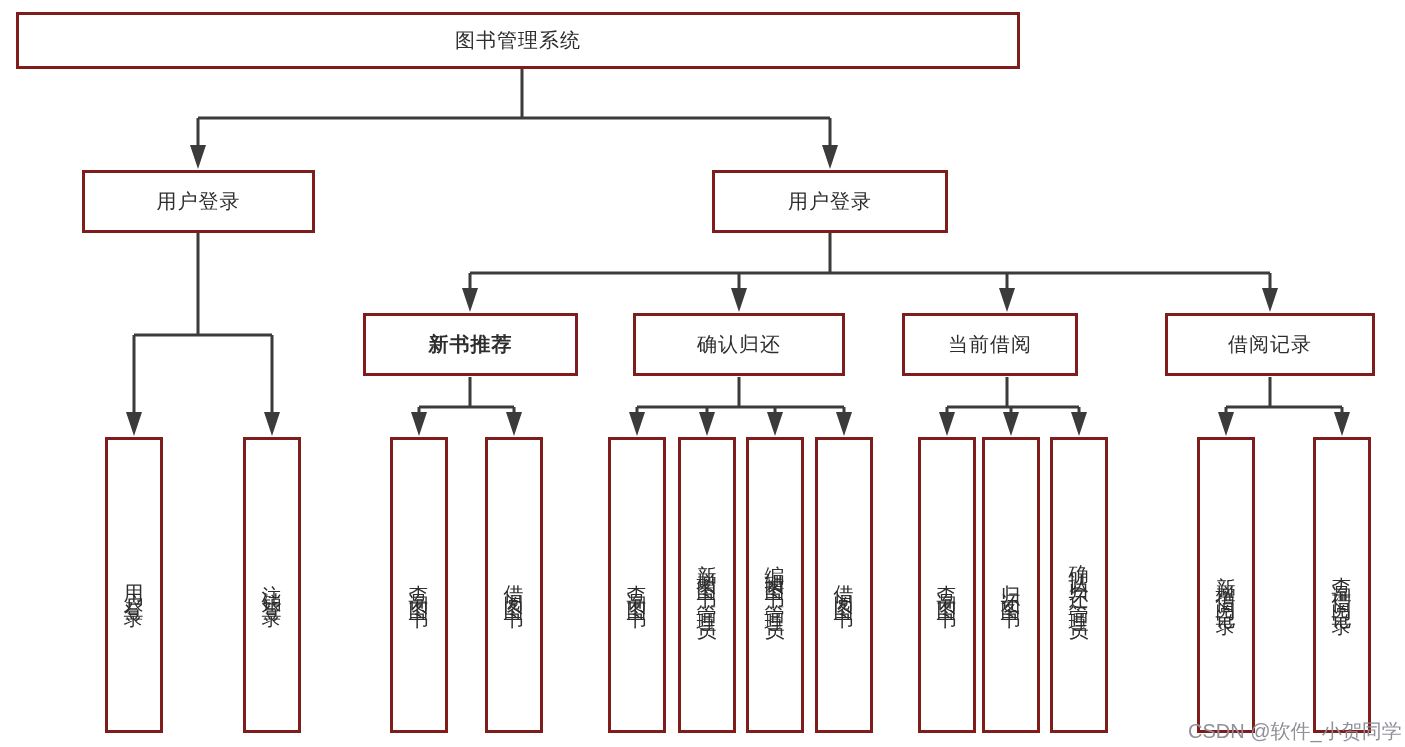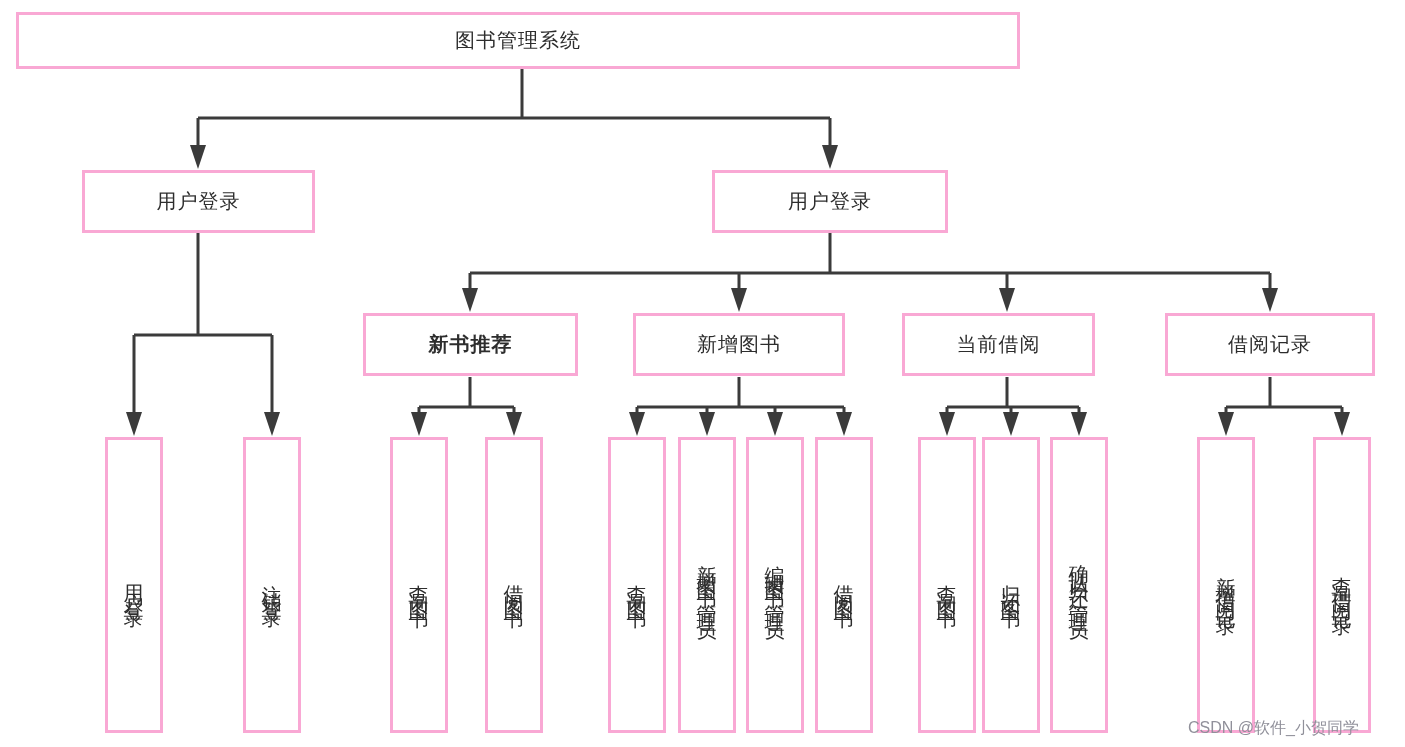--- a/index.html
+++ b/index.html
@@ -16,21 +16,21 @@
   }
   .connectors {
     position: absolute;
     left: 0; top: 0;
     width: 1405px; height: 747px;
     z-index: 1;
   }
   .node {
     position: absolute;
     box-sizing: border-box;
-    border: 3px solid #f9a8d4;
+    border: 3px solid #7f1d1d;
     background: #ffffff;
     display: flex;
     align-items: center;
     justify-content: center;
     color: #2d2d2d;
     font-size: 20px;
     letter-spacing: 1px;
     z-index: 2;
   }
   .node.leaf {
@@ -47,42 +47,42 @@
     color: #2d2d2d;
   }
   
   #n-root { left: 16px; top: 12px; width: 1004px; height: 57px; }
   
   #n-user-login   { left: 82px;  top: 170px; width: 233px; height: 63px; }
   #n-book-mgmt    { left: 712px; top: 170px; width: 236px; height: 63px; }
   
   #n-new-book     { left: 363px;  top: 313px; width: 215px; height: 63px; font-weight: bold; }
   #n-book-borrow  { left: 633px;  top: 313px; width: 212px; height: 63px; }
-  #n-cur-borrow   { left: 902px;  top: 313px; width: 193px; height: 63px; }
+  #n-cur-borrow   { left: 902px;  top: 313px; width: 176px; height: 63px; }
   #n-borrow-rec   { left: 1165px; top: 313px; width: 210px; height: 63px; }
   
   #n-leaf-0  { left: 105px;  }
   #n-leaf-1  { left: 243px;  }
   #n-leaf-2  { left: 390px;  }
   #n-leaf-3  { left: 485px;  }
   #n-leaf-4  { left: 608px;  }
   #n-leaf-5  { left: 678px;  }
   #n-leaf-6  { left: 746px;  }
   #n-leaf-7  { left: 815px;  }
   #n-leaf-8  { left: 918px;  }
   #n-leaf-9  { left: 982px;  }
   #n-leaf-10 { left: 1050px; }
   #n-leaf-11 { left: 1197px; }
   #n-leaf-12 { left: 1313px; }
   .watermark {
     position: absolute;
     left: 1188px;
     top: 718px;
     z-index: 3;
-    font-size: 16px;
+    font-size: 20px;
     color: #90909a;
     white-space: nowrap;
   }
 </style>
 </head>
 <body>
 
 <div class="canvas">
 
   <svg class="connectors" viewBox="0 0 1405 747" xmlns="http://www.w3.org/2000/svg">
@@ -140,21 +140,21 @@
     <span>用户登录</span>
   </div>
   <div class="node" id="n-book-mgmt">
     <span>用户登录</span>
   </div>
 
   <div class="node" id="n-new-book">
     <span>新书推荐</span>
   </div>
   <div class="node" id="n-book-borrow">
-    <span>新增图书</span>
+    <span>确认归还</span>
   </div>
   <div class="node" id="n-cur-borrow">
     <span>当前借阅</span>
   </div>
   <div class="node" id="n-borrow-rec">
     <span>借阅记录</span>
   </div>
 
   <div class="node leaf" id="n-leaf-0">
     <span class="vtext">用户登录</span>

